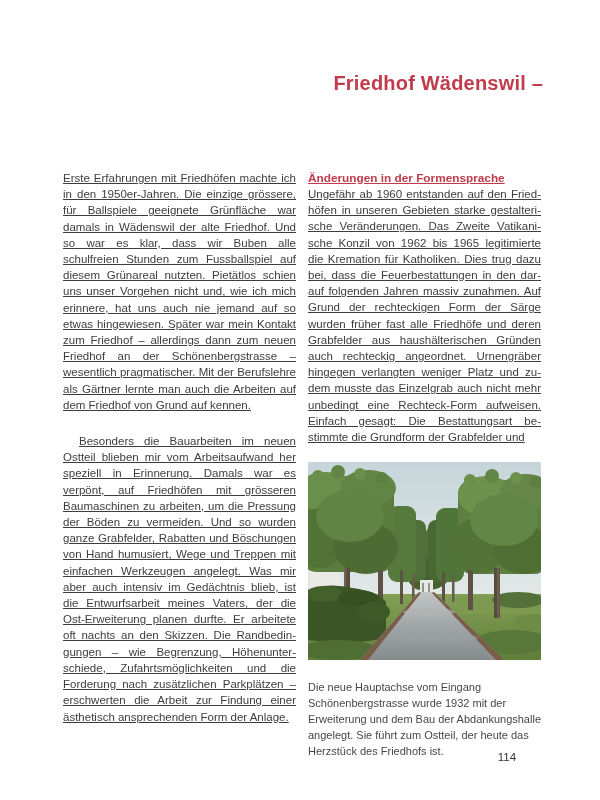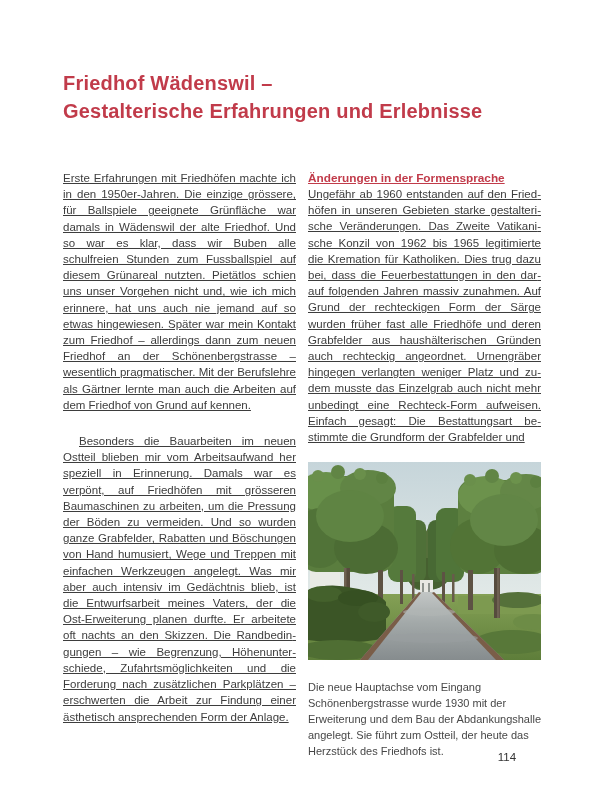--- a/index.html
+++ b/index.html
@@ -10,20 +10,21 @@
     position:relative;
     overflow:hidden;
     -webkit-font-smoothing:antialiased;
   }
   .page{position:absolute;left:0;top:0;width:600px;height:800px;}
 
   .page-title{
     position:absolute;left:63px;top:56px;width:480px;
     color:#c13b4a;font-weight:bold;font-size:20px;line-height:28px;
     letter-spacing:0.2px;
+    text-align:right;
   }
 
   .col{
     position:absolute;top:170px;width:233px;
     font-size:11.5px;line-height:16.2px;color:#3d3d3d;
     text-align:justify;hyphens:manual;letter-spacing:0px;
   }
   .col-left{left:63px;}
   .col-right{left:308px;}
 
@@ -52,21 +53,20 @@
     font-size:11.5px;color:#333333;text-align:center;
   }
 </style>
 </head>
 <body>
 
 <div class="page">
 
   <h1 class="page-title">
     <span>Friedhof Wädenswil –</span><br>
-    <span>Gestalterische Erfahrungen und Erlebnisse</span>
   </h1>
 
   <div class="col col-left">
     <p>Erste Erfahrungen mit Friedhöfen machte ich in den 1950er-Jahren. Die einzige grössere, für Ballspiele geeignete Grün­fläche war damals in Wädenswil der alte Friedhof. Und so war es klar, dass wir Buben alle schulfreien Stunden zum Fussballspiel auf diesem Grünareal nutzten. Pietätlos schien uns unser Vorgehen nicht und, wie ich mich erinnere, hat uns auch nie jemand auf so etwas hingewiesen. Später war mein Kontakt zum Friedhof – allerdings dann zum neuen Friedhof an der Schönenberg­strasse – wesentlich pragmatischer. Mit der Berufslehre als Gärtner lernte man auch die Arbeiten auf dem Friedhof von Grund auf kennen.</p>
     <p class="indented">Besonders die Bauarbeiten im neuen Ostteil blieben mir vom Arbeitsaufwand her speziell in Erinnerung. Damals war es verpönt, auf Friedhöfen mit grösseren Baumaschinen zu arbeiten, um die Pres­sung der Böden zu vermeiden. Und so wurden ganze Grabfelder, Rabatten und Böschungen von Hand humusiert, Wege und Treppen mit einfachen Werkzeugen angelegt. Was mir aber auch intensiv im Gedächtnis blieb, ist die Entwurfs­arbeit meines Vaters, der die Ost-Erwei­terung planen durfte. Er arbeitete oft nachts an den Skizzen. Die Randbedin­gungen – wie Begrenzung, Höhenunter­schiede, Zufahrtsmöglichkeiten und die Forderung nach zusätzlichen Parkplätzen – erschwerten die Arbeit zur Findung einer ästhetisch ansprechenden Form der Anlage.</p>
   </div>
 
   <div class="col col-right">
     <p class="section-heading">Änderungen in der Formensprache</p>
     <p>Ungefähr ab 1960 entstanden auf den Fried­höfen in unseren Gebieten starke gestalteri­sche Veränderungen. Das Zweite Vatikani­sche Konzil von 1962 bis 1965 legitimierte die Kremation für Katholiken. Dies trug dazu bei, dass die Feuerbestattungen in den dar­auf folgenden Jahren massiv zunahmen. Auf Grund der rechteckigen Form der Särge wurden früher fast alle Friedhöfe und deren Grabfelder aus haushälterischen Gründen auch rechteckig angeordnet. Urnengräber hingegen verlangten weniger Platz und zu­dem musste das Einzelgrab auch nicht mehr unbedingt eine Rechteck-Form aufweisen. Einfach gesagt: Die Bestattungsart be­stimmte die Grundform der Grabfelder und</p>
@@ -159,17 +159,17 @@
       <polygon points="52,198 196,198 126,130 111,130" fill="url(#path)"></polygon>
 
       <polygon points="52,198 60,198 113,131 111,130" fill="#7a5d48"></polygon>
       <polygon points="196,198 188,198 124,131 126,130" fill="#7a5d48"></polygon>
 
       <ellipse cx="124" cy="176" rx="46" ry="5" fill="#999fa0" opacity="0.6"></ellipse>
       <ellipse cx="121" cy="150" rx="26" ry="4" fill="#b0b5b4" opacity="0.6"></ellipse>
     </svg>
   </figure>
 
-  <p class="photo-caption">Die neue Hauptachse vom Eingang Schönenberg­strasse wurde 1930 mit der Erweiterung und dem Bau der Abdankungshalle angelegt. Sie führt zum Ostteil, der heute das Herzstück des Friedhofs ist.</p>
+  <p class="photo-caption">Die neue Hauptachse vom Eingang Schönenberg­strasse wurde 1932 mit der Erweiterung und dem Bau der Abdankungshalle angelegt. Sie führt zum Ostteil, der heute das Herzstück des Friedhofs ist.</p>
 
   <div class="page-number">114</div>
 
 </div>
 
 </body></html>

